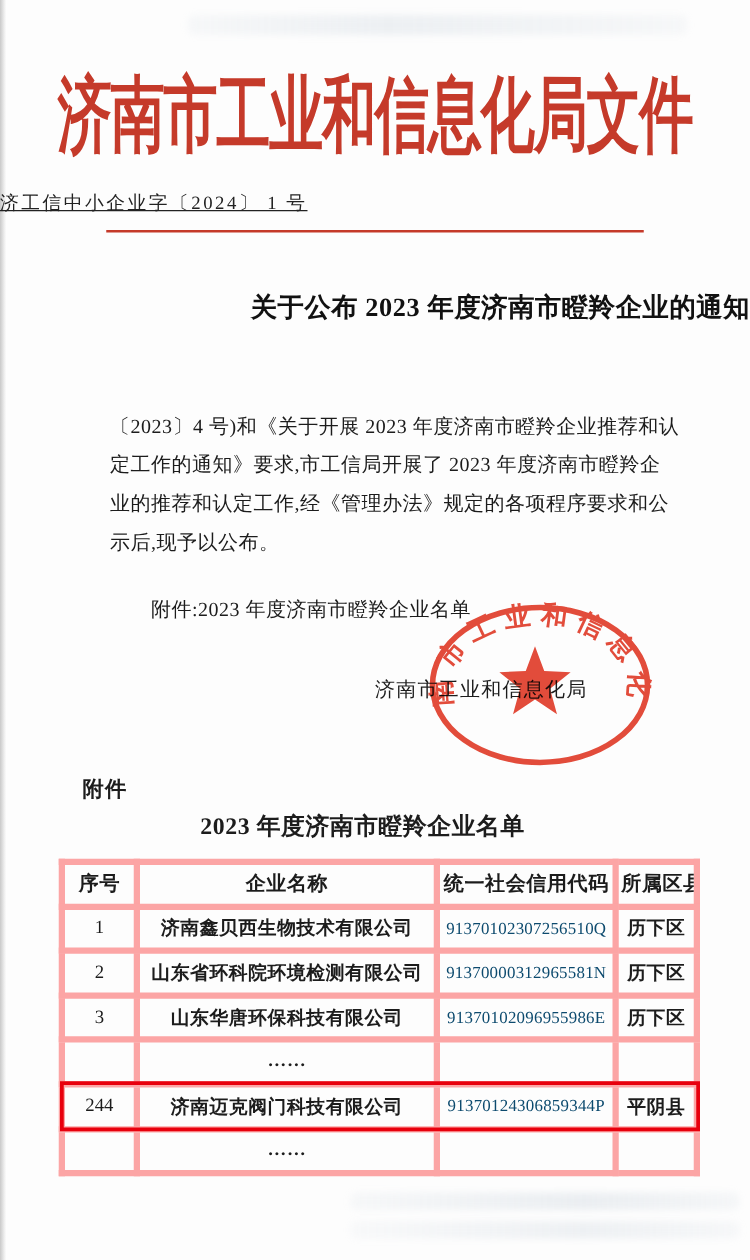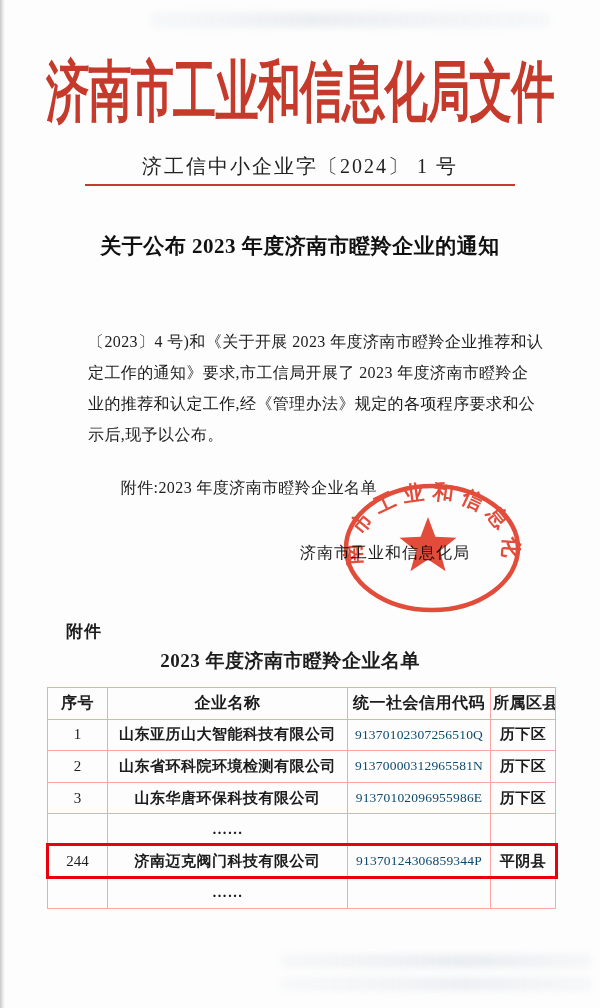--- a/index.html
+++ b/index.html
@@ -28,30 +28,31 @@
   .agency-title{
     position:absolute;left:0;right:0;top:48px;
     text-align:center;
     font-size:48px;font-weight:700;
     color:var(--header-red,#c53a2a);
     letter-spacing:-1px;white-space:nowrap;
     transform:scale(0.9,1.38);transform-origin:center top;
   }
   .doc-number{
     position:absolute;left:0;right:0;top:153px;
-    text-align:center;font-size:20px;letter-spacing:2px;color:#222;
+    text-align:left;font-size:15px;letter-spacing:2px;color:#222;
     white-space:nowrap;
+    text-decoration:underline;
   }
   .red-line{
     position:absolute;left:85px;top:184px;width:430px;height:2px;
     background:var(--header-red,#c53a2a);
   }
   .doc-title{
     position:absolute;left:0;right:0;top:232px;
-    text-align:center;font-size:21px;font-weight:700;letter-spacing:.5px;
+    text-align:right;font-size:21px;font-weight:700;letter-spacing:.5px;
     white-space:nowrap;color:#111;
   }
   .salutation{
     position:absolute;left:88px;top:295px;
     font-size:16px;letter-spacing:.5px;white-space:nowrap;
   }
   .body-lines{
     position:absolute;left:88px;top:326px;width:430px;
     font-size:16px;line-height:31px;letter-spacing:.4px;
   }
@@ -89,21 +90,21 @@
     position:absolute;left:47px;top:687px;
     border-collapse:collapse;table-layout:fixed;
     width:508px;
     font-size:15px;
   }
   .roster col.c0{width:60px}
   .roster col.c1{width:240px}
   .roster col.c2{width:143px}
   .roster col.c3{width:65px}
   .roster th,.roster td{
-    border:1px solid #fca5a5;
+    border:5px solid #fca5a5;
     height:30.6px;padding:0 2px;
     text-align:center;vertical-align:middle;
     overflow:hidden;white-space:nowrap;
   }
   .roster th{font-weight:700;font-size:16px;letter-spacing:.5px;}
   .roster td.c-name{font-weight:600;font-size:15px;letter-spacing:.5px;}
   .roster td.c-district{font-weight:600;letter-spacing:.5px;}
   .roster td.c-code{font-size:13.5px;letter-spacing:.2px;color:#0c4a6e;}
   .roster tr.highlighted{outline:3px solid var(--highlight-red,#e8000d);outline-offset:-1px;}
 </style>
@@ -169,21 +170,21 @@
 
           <th>统一社会信用代码</th>
 
           <th>所属区县</th>
         </tr>
     </thead>
     <tbody>
 
         <tr>
           <td class="c-no">1</td>
-          <td class="c-name">山东亚历山大智能科技有限公司</td>
+          <td class="c-name">济南鑫贝西生物技术有限公司</td>
           <td class="c-code">91370102307256510Q</td>
           <td class="c-district">历下区</td>
         </tr>
 
         <tr>
           <td class="c-no">2</td>
           <td class="c-name">山东省环科院环境检测有限公司</td>
           <td class="c-code">91370000312965581N</td>
           <td class="c-district">历下区</td>
         </tr>

